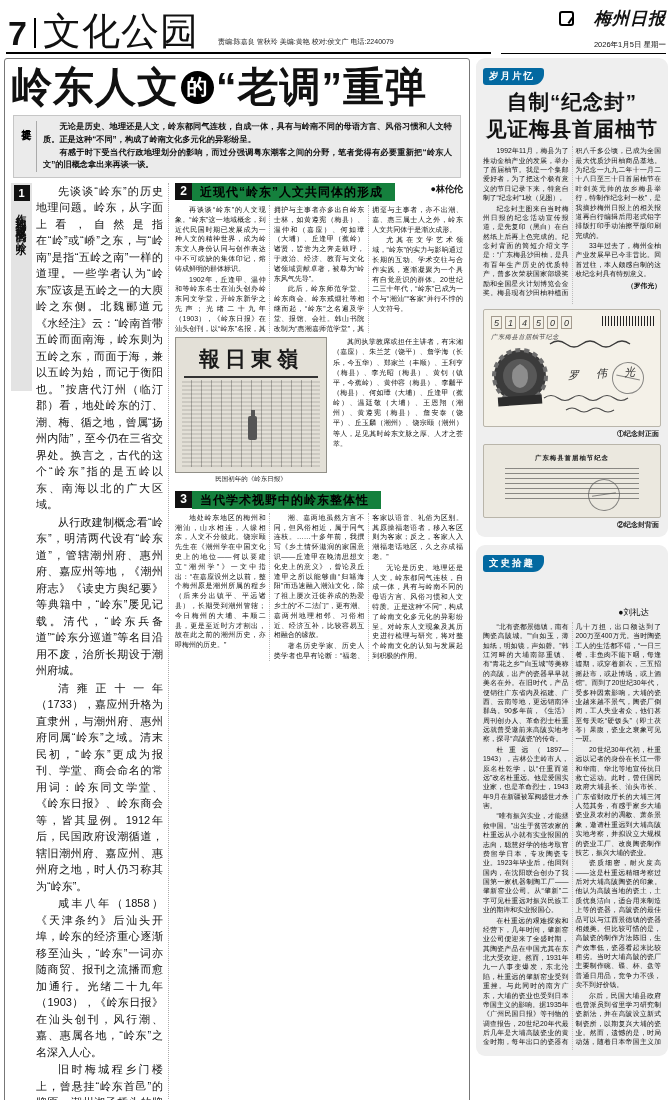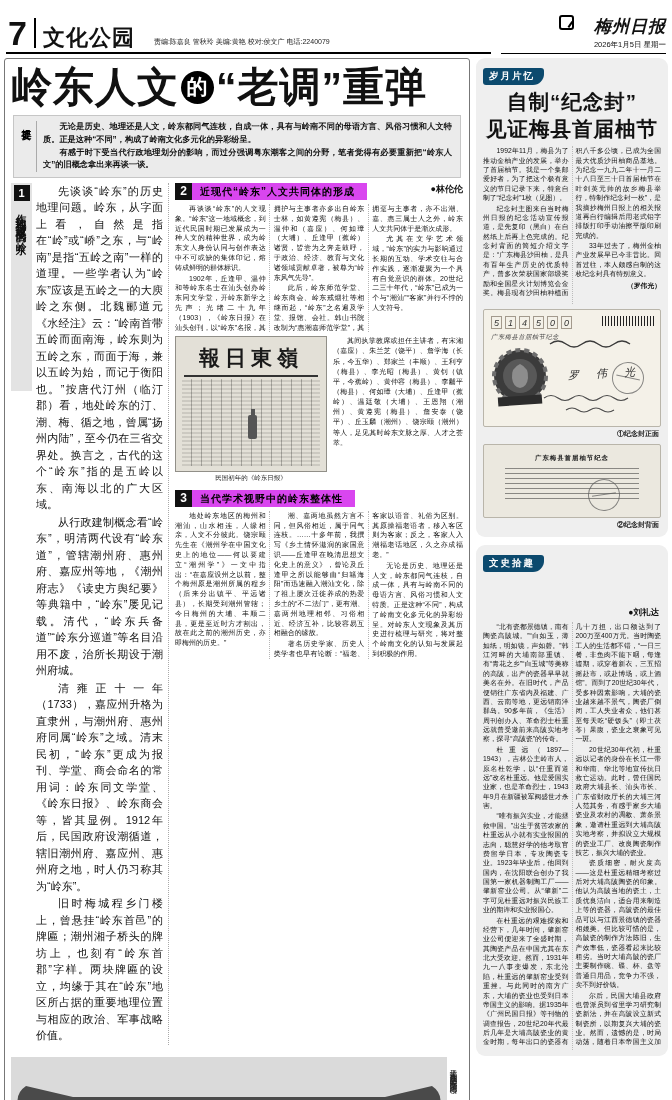--- a/index.html
+++ b/index.html
@@ -5,27 +5,27 @@
   *{box-sizing:border-box;margin:0;padding:0}
   html,body{background:#fff}
   body{width:672px;height:1100px;overflow:hidden;font-family:"Liberation Sans",sans-serif;color:#111}
   .page{width:672px;height:1100px;background:#fff;padding:4px 2px 2px 2px;position:relative}
 
   
   .hdr{display:flex;align-items:flex-end;justify-content:space-between;padding:2px 4px 0 4px;height:50px}
   .hdr-left{display:flex;align-items:flex-end;gap:7px;border-bottom:2px solid #000;padding:0 6px 3px 2px;flex:1;margin-right:10px}
   .pgnum{font-size:34px;font-weight:900;line-height:.9}
   .hdr-vrule{width:2px;height:30px;background:#000;margin-bottom:1px}
-  .secname{font-size:22px;font-weight:700;letter-spacing:1px;line-height:.95}
+  .secname{font-size:38px;font-weight:400;letter-spacing:1px;line-height:.95}
   .editors{font-size:7px;color:#222;margin:0 0 2px 12px;white-space:nowrap}
   .hdr-right{width:165px;text-align:right;border-bottom:1px solid #000;padding-bottom:3px}
-  .brand{display:inline-flex;align-items:flex-start;gap:20px;font-family:"DejaVu Serif",serif;font-weight:bold;font-size:17px;font-style:italic;letter-spacing:1px}
+  .brand{display:inline-flex;align-items:center;gap:20px;font-family:"DejaVu Serif",serif;font-weight:bold;font-size:17px;font-style:italic;letter-spacing:1px}
   .brand-logo{width:15px;height:15px;border:2px solid #000;border-radius:3px;position:relative;display:inline-block}
   .brand-logo::after{content:"";position:absolute;left:2px;top:2px;width:7px;height:7px;border-right:2px solid #000;transform:rotate(35deg)}
-  .hdr-date{font-size:7.5px;margin-top:2px;color:#111}
+  .hdr-date{font-size:7.5px;margin-top:10px;color:#111}
 
   
   .content{display:flex;gap:6px;padding:4px 2px 0 2px}
   .main-frame{width:468px;border:1px solid #777;border-radius:3px;padding:5px 6px;background:#fff}
 
   .headline{font-size:41px;font-weight:900;letter-spacing:1px;white-space:nowrap;line-height:1.15;text-align:left}
   .title-circle{display:inline-flex;width:33px;height:33px;background:#000;color:#fff;border-radius:50%;font-size:21px;align-items:center;justify-content:center;vertical-align:middle;margin:0 2px 6px 2px}
 
   .tiyao{display:flex;gap:6px;background:#ebebeb;border:1px solid #c6c6c6;margin:4px 2px 5px 2px;padding:5px 8px 5px 5px}
   .tiyao-label{writing-mode:vertical-rl;font-size:10px;font-weight:900;letter-spacing:2px;color:#000;border-right:1px solid #aaa;padding-right:3px}
@@ -37,21 +37,21 @@
   .sec-label{width:21px;flex:none;background:#e3e3e3;display:flex;flex-direction:column;align-items:center;padding-top:2px;height:208px}
   .sec-num{width:16px;height:16px;background:#111;color:#fff;font-weight:bold;font-size:11px;display:flex;align-items:center;justify-content:center;flex:none}
   .sec-vtext{writing-mode:vertical-rl;font-size:10.5px;font-weight:bold;letter-spacing:2px;margin-top:5px;color:#111}
   .sec1-text{flex:1;font-size:11px;line-height:1.5;text-align:justify}
   .sec1-text p{text-indent:2em;margin-bottom:1px}
 
   .right-col{flex:1;min-width:0}
   .sec-head-row{display:flex;align-items:flex-start;justify-content:space-between;margin-bottom:4px}
   .sec-head{display:inline-flex;align-items:stretch}
   .sec-head .sec-num{width:17px;height:17px;font-size:12px}
-  .sec-head .sec-bar{background:#d946ef;color:#000;font-weight:900;font-size:10px;padding:1px 12px 0 8px;letter-spacing:1px;display:flex;align-items:center}
+  .sec-head .sec-bar{background:#15803d;color:#000;font-weight:900;font-size:12px;padding:1px 12px 0 8px;letter-spacing:1px;display:flex;align-items:center}
   .byline{font-size:9px;font-weight:bold;white-space:nowrap;margin-left:12px}
 
   .body-cols3{column-count:3;column-gap:8px;column-rule:1px dotted #b5b5b5;font-size:7px;line-height:1.4;text-align:justify;margin-bottom:4px}
   .body-cols3 p{text-indent:2em;margin-bottom:1px}
 
   .fig-row{display:flex;gap:6px;margin:2px 0 5px 0}
   .news-fig{width:152px;flex:none}
   .news-img{height:136px;background:#e3e0d7;border:1px solid #918f88;position:relative;overflow:hidden}
   .news-mast{font-family:"DejaVu Serif",serif;font-weight:bold;font-size:21px;letter-spacing:5px;text-align:center;padding-top:7px;color:#191919}
   .news-rule{height:2px;background:#333;margin:3px 8px 0 8px}
@@ -61,23 +61,23 @@
   .news-cap{font-size:6.5px;text-align:center;margin-top:2px;color:#222}
   .side-para{flex:1;font-size:7px;line-height:1.45;text-align:justify;text-indent:2em}
 
   .photo-row{display:flex;margin-top:12px}
   .photo{width:436px;height:234px;flex:none;display:block;background:#c9c9c9}
   .photo-cap{writing-mode:vertical-rl;font-size:7.5px;color:#222;padding:6px 1px;background:#fff;letter-spacing:1px}
 
   
   .sidebar{width:192px;flex:none;display:flex;flex-direction:column;gap:8px}
   .sbox{background:#efefef;border-radius:9px;padding:7px 7px 6px 7px}
-  .kicker{display:inline-block;background:#0c4a6e;color:#fff;font-size:9.5px;font-weight:bold;letter-spacing:2px;padding:2px 9px 2px 6px;border-radius:3px 3px 11px 3px;margin-bottom:4px}
+  .kicker{display:inline-block;background:#0369a1;color:#fff;font-size:9.5px;font-weight:bold;letter-spacing:2px;padding:2px 9px 2px 6px;border-radius:3px 3px 11px 3px;margin-bottom:4px}
   .sb-title{font-size:20.5px;font-weight:900;text-align:center;line-height:1.3;letter-spacing:1px;margin-bottom:4px}
-  .sb-byline{text-align:right;font-size:8.5px;font-weight:bold;margin:0 2px 3px 0}
+  .sb-byline{text-align:right;font-size:8.5px;font-weight:normal;margin:0 12px 3px 0}
   .body-cols2{column-count:2;column-gap:7px;column-rule:1px dotted #bbb;font-size:6.8px;line-height:1.38;text-align:justify}
   .body-cols2 p{text-indent:2em;margin-bottom:1px}
   .sig{display:block;text-align:right;font-weight:bold;text-indent:0;margin-top:2px}
   .box1-body{height:158px;overflow:hidden}
   .box2-body{height:428px;overflow:hidden}
 
   .env{position:relative;border:1px solid #b9b5aa;border-radius:2px;overflow:hidden;margin-top:5px}
   .env.front{height:118px;background:#f4f1e8}
   .env.back{height:74px;background:#ebe8df}
   .pc-row{position:absolute;top:6px;left:7px;display:flex;gap:3px}
@@ -135,20 +135,21 @@
 
         <div class="left-col">
           <div class="sec-label">
             <span class="sec-num">1</span>
             <span class="sec-vtext">作为地理与行政概念的“岭东”</span>
           </div>
           <div class="sec1-text">
             <p>先谈谈“岭东”的历史地理问题。岭东，从字面上看，自然是指在“岭”或“峤”之东，与“岭南”是指“五岭之南”一样的道理。一些学者认为“岭东”应该是五岭之一的大庾岭之东侧。北魏郦道元《水经注》云：“岭南首带五岭而面南海，岭东则为五岭之东，而面于海，兼以五岭为始，而记于衡阳也。”按唐代汀州（临汀郡）看，地处岭东的汀、潮、梅、循之地，曾属“扬州内陆”，至今仍在三省交界处。换言之，古代的这个“岭东”指的是五岭以东、南海以北的广大区域。</p>
             <p>从行政建制概念看“岭东”，明清两代设有“岭东道”，管辖潮州府、惠州府、嘉应州等地，《潮州府志》《读史方舆纪要》等典籍中，“岭东”屡见记载。清代，“岭东兵备道”“岭东分巡道”等名目沿用不废，治所长期设于潮州府城。</p>
             <p>清雍正十一年（1733），嘉应州升格为直隶州，与潮州府、惠州府同属“岭东”之域。清末民初，“岭东”更成为报刊、学堂、商会命名的常用词：岭东同文学堂、《岭东日报》、岭东商会等，皆其显例。1912年后，民国政府设潮循道，辖旧潮州府、嘉应州、惠州府之地，时人仍习称其为“岭东”。</p>
+            <p>咸丰八年（1858）《天津条约》后汕头开埠，岭东的经济重心逐渐移至汕头，“岭东”一词亦随商贸、报刊之流播而愈加通行。光绪二十九年（1903），《岭东日报》在汕头创刊，风行潮、嘉、惠属各地，“岭东”之名深入人心。</p>
             <p>旧时梅城程乡门楼上，曾悬挂“岭东首邑”的牌匾；潮州湘子桥头的牌坊上，也刻有“岭东首郡”字样。两块牌匾的设立，均缘于其在“岭东”地区所占据的重要地理位置与相应的政治、军事战略价值。</p>
           </div>
         </div>
 
         <div class="right-col">
           <div class="sec-head-row">
             <div class="sec-head">
               <span class="sec-num">2</span>
               <span class="sec-bar">近现代“岭东”人文共同体的形成</span>
             </div>

